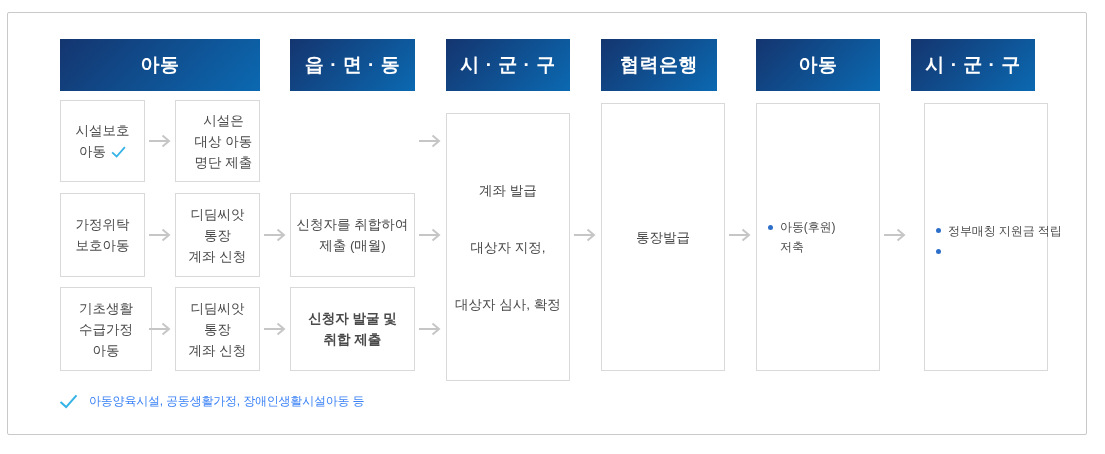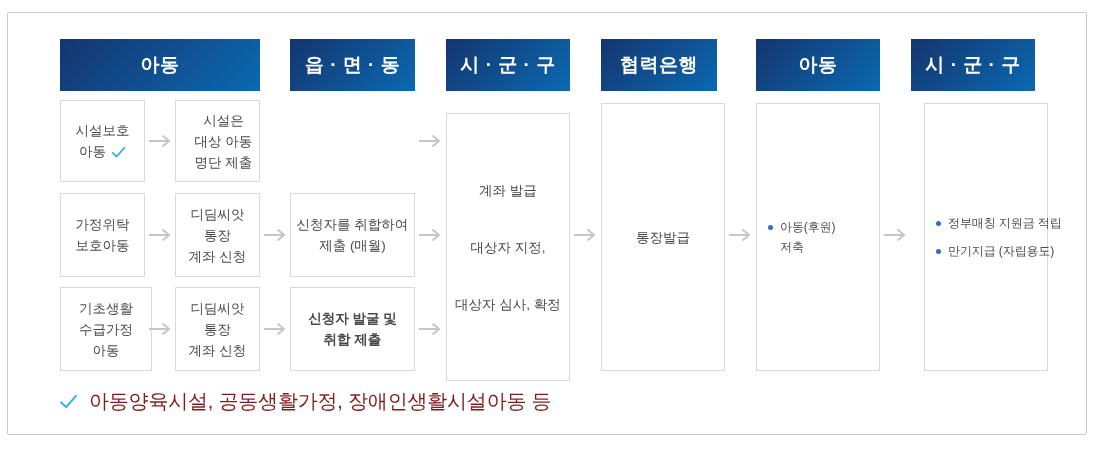--- a/index.html
+++ b/index.html
@@ -41,21 +41,21 @@
   .bullet-item { display:flex; align-items:center; gap:7px; white-space:nowrap; }
   .bullet-item + .bullet-item { margin-top:8px; }
   .dot { width:5px; height:5px; border-radius:50%; background:var(--bullet); flex:none; }
   .bullet-cont { padding-left:12px; white-space:nowrap; }
   .inline-check { display:inline-flex; align-items:center; gap:5px; }
   .check { color:var(--check); display:inline-flex; }
   .arrow { position:absolute; width:24px; height:14px; color:var(--arrow); }
   .note {
     position:absolute; left:59px; top:390px; height:22px;
     display:flex; align-items:center; gap:11px;
-    font-size:20px; color:#7f1d1d; letter-spacing:-0.2px;
+    font-size:12px; color:#3b82f6; letter-spacing:-0.2px;
   }
 </style>
 </head>
 <body>
 
 <div class="canvas">
   <div class="frame"></div>
 
   <div class="hdr" style="left:60px;width:200px;">아동</div>
   <div class="hdr" style="left:290px;width:125px;">읍 · 면 · 동</div>
@@ -129,21 +129,20 @@
     <div class="bullet-cont">저축</div>
   </div>
 
   <div class="box bullets" style="left:911px;top:103px;width:124px;height:268px;margin-left:13px;">
     <div class="bullet-item">
       <span class="dot"></span>
       <span>정부매칭 지원금 적립</span>
     </div>
     <div class="bullet-item">
       <span class="dot"></span>
-      <span>만기지급 (자립용도)</span>
     </div>
   </div>
 
   <div class="arrow" style="left:148px;top:134px;"><svg width="24" height="14" viewBox="0 0 24 14">
         <path d="M1 7h20M14.5 1.5L21 7l-6.5 5.5" fill="none" stroke="currentColor" stroke-width="2"></path>
       </svg></div>
   <div class="arrow" style="left:148px;top:228px;"><svg width="24" height="14" viewBox="0 0 24 14">
         <path d="M1 7h20M14.5 1.5L21 7l-6.5 5.5" fill="none" stroke="currentColor" stroke-width="2"></path>
       </svg></div>
   <div class="arrow" style="left:148px;top:322px;"><svg width="24" height="14" viewBox="0 0 24 14">

